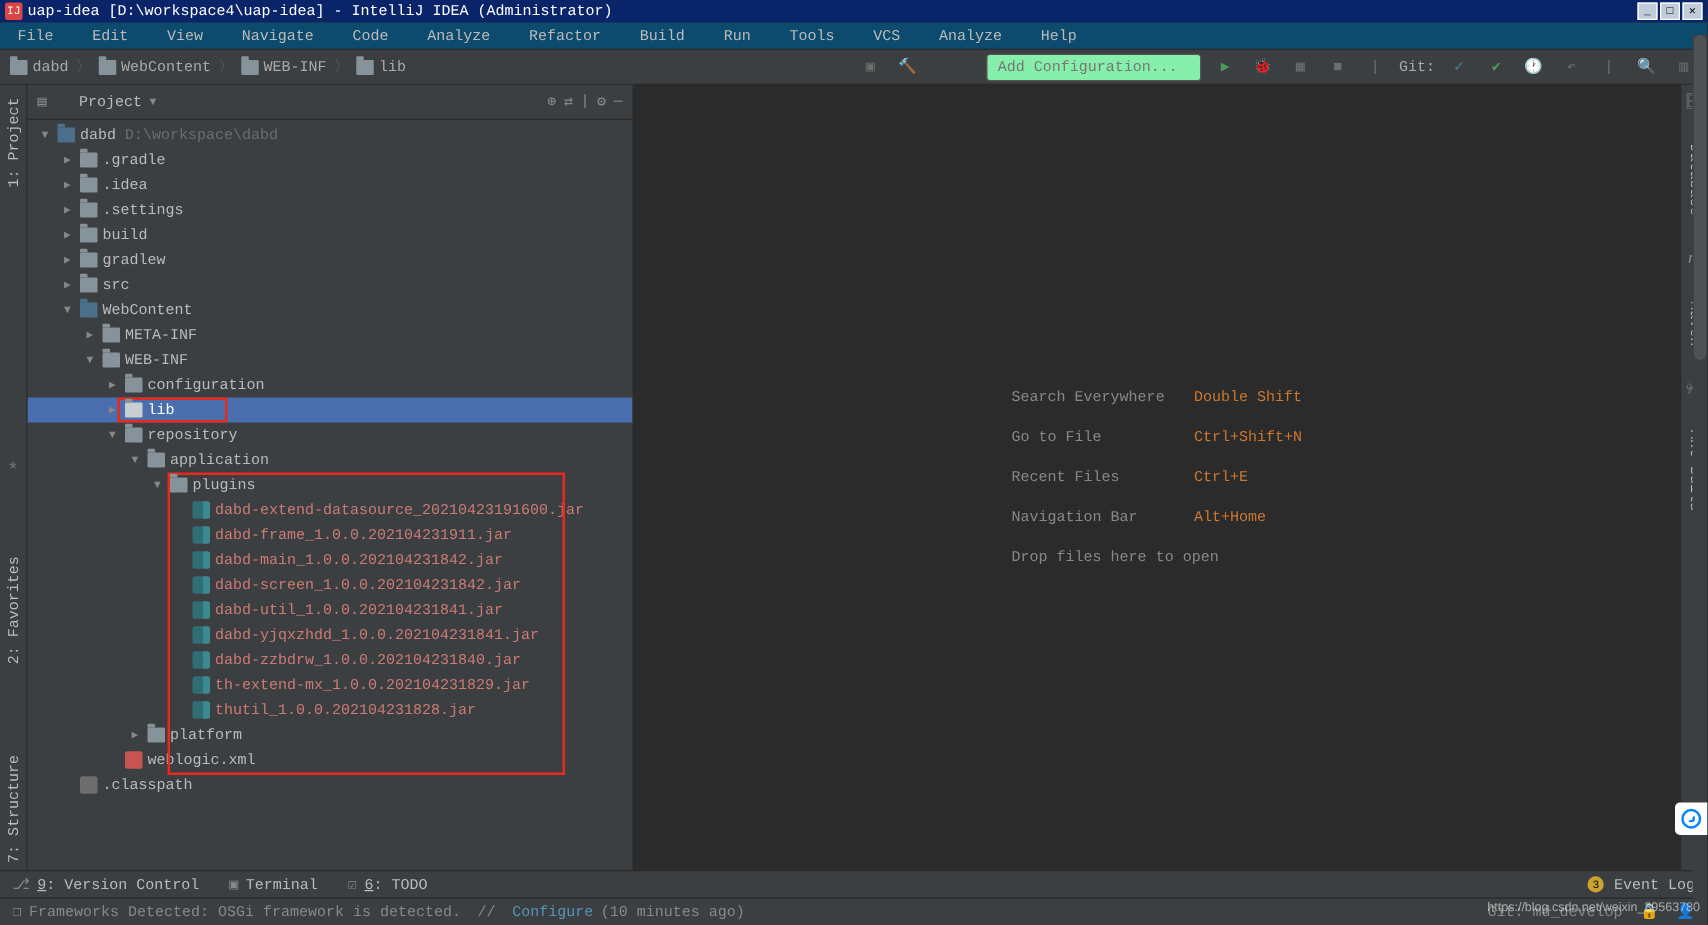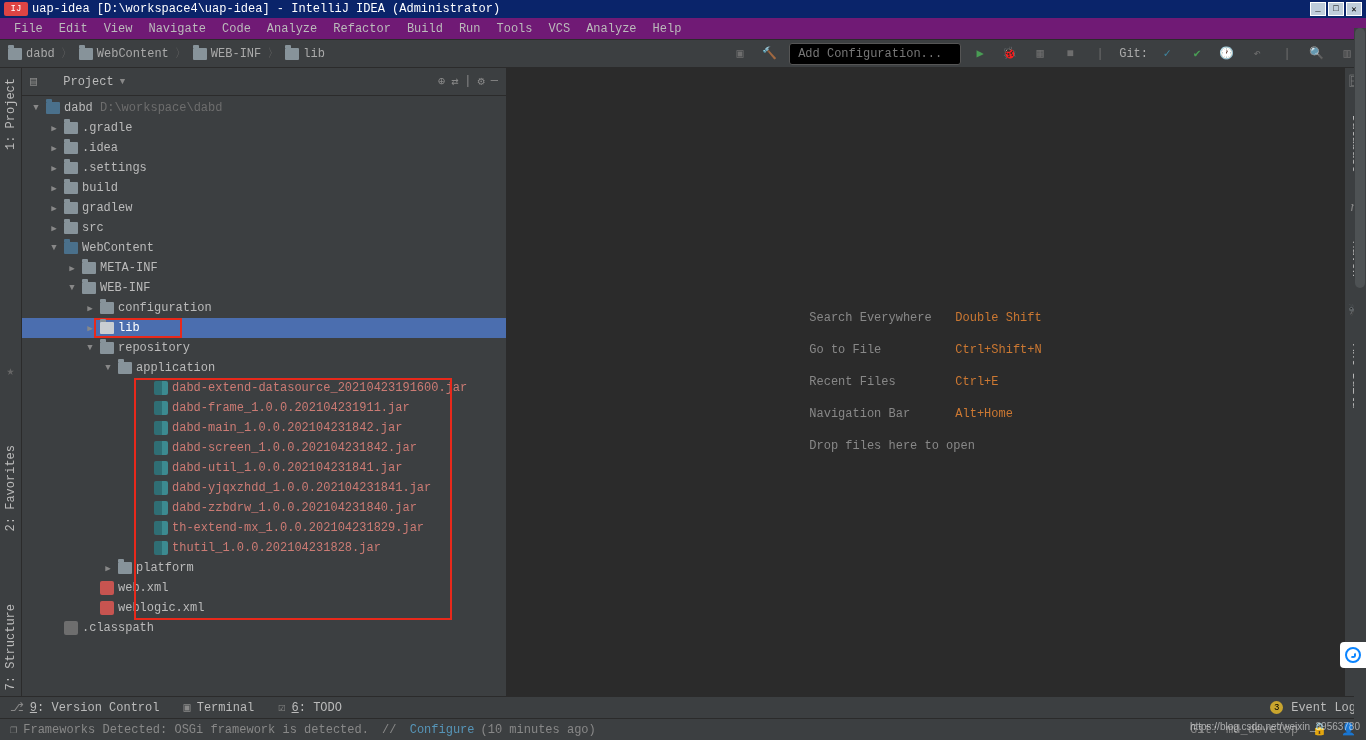--- a/index.html
+++ b/index.html
@@ -1,34 +1,34 @@
 <!DOCTYPE html>
 <html><head>
 <meta charset="utf-8">
 <style>
 * { margin: 0; padding: 0; box-sizing: border-box; font-family: "Consolas", "Courier New", monospace; font-size: 12px; }
 body { width: 1366px; height: 740px; background: #2b2b2b; color: #bbbbbb; overflow: hidden; position: relative; }
 
 .titlebar { height: 18px; background: #0a246a; color: #fff; display: flex; align-items: center; padding: 0 4px; justify-content: space-between; }
 .titlebar-left { display: flex; align-items: center; gap: 4px; }
-.titlebar-icon { width: 24px; height: 14px; background: #d44; border-radius: 2px; display:flex;align-items:center;justify-content:center;font-size:9px;color:#fff; }
+.titlebar-icon { width: 14px; height: 14px; background: #d44; border-radius: 2px; display:flex;align-items:center;justify-content:center;font-size:9px;color:#fff; }
 .window-controls { display: flex; gap: 2px; }
 .window-btn { width: 16px; height: 14px; background: #bfcddb; border: 1px solid #fff; display:flex;align-items:center;justify-content:center;font-size:9px;color:#000; }
 
-.menubar { height: 22px; background: #701a75; border-bottom: 1px solid #2b2b2b; display: flex; align-items: center; padding: 0 6px; gap: 0; }
+.menubar { height: 22px; background: #0c4a6e; border-bottom: 1px solid #2b2b2b; display: flex; align-items: center; padding: 0 6px; gap: 15px; }
 .menu-item { padding: 0 8px; color: #bbbbbb; cursor: pointer; }
 
 .navbar { height: 28px; background: #3c3f41; border-bottom: 1px solid #2b2b2b; display: flex; align-items: center; padding: 0 8px; justify-content: space-between; }
 .breadcrumbs { display: flex; align-items: center; gap: 0; }
 .crumb { display: flex; align-items: center; gap: 4px; color: #aaa; }
 .crumb-sep { color: #666; padding: 0 6px; }
 .folder-icon { width: 14px; height: 12px; background: #87939a; border-radius: 1px; position: relative; }
 .folder-icon::before { content:""; position:absolute; top:-3px; left:0; width:6px; height:3px; background:#87939a; border-radius:1px 1px 0 0; }
 .nav-right { display: flex; align-items: center; gap: 8px; }
-.add-config { background: #000000; border: 1px solid #555; padding: 3px 18px 3px 8px; color: #777; border-radius:3px; }
+.add-config { background: #86efac; border: 1px solid #555; padding: 3px 18px 3px 8px; color: #777; border-radius:3px;margin-left:44px; }
 .tool-btn { width: 22px; height: 22px; display:flex;align-items:center;justify-content:center; color:#6e6e6e; cursor: pointer; }
 .tool-btn.green { color: #499c54; }
 .tool-btn.blue { color: #3e86a0; }
 
 .main { display: flex; height: calc(100% - 18px - 22px - 28px - 22px - 22px); }
 .left-gutter { width: 22px; background: #3c3f41; border-right: 1px solid #2b2b2b; display:flex; flex-direction:column; align-items:center; padding-top:4px; gap:60px; }
 .vtab { writing-mode: vertical-rl; transform: rotate(180deg); color: #bbbbbb; padding: 6px 2px; cursor:pointer; }
 .left-gutter .star { color:#666; transform:none; writing-mode:initial; font-size:13px;}
 
 .sidebar { width: 485px; background: #3c3f41; display: flex; flex-direction: column; border-right:1px solid #2b2b2b;}
@@ -238,20 +238,25 @@
       <div class="tree-row" style="padding-left:62px">
           <span class="arrow down"></span>
           <span class="node-icon folder"></span>
           <span>repository</span>
         </div>
       <div class="tree-row" style="padding-left:80px">
           <span class="arrow down"></span>
           <span class="node-icon folder"></span>
           <span>application</span>
         </div>
+      <div class="tree-row" style="padding-left:98px">
+          <span class="arrow down"></span>
+          <span class="node-icon folder"></span>
+          <span>plugins</span>
+        </div>
 
       <div class="tree-row" style="padding-left:128px">
           <span class="node-icon jar"></span>
           <span class="jar-name">dabd-extend-datasource_20210423191600.jar</span>
         </div>
       <div class="tree-row" style="padding-left:128px">
           <span class="node-icon jar"></span>
           <span class="jar-name">dabd-frame_1.0.0.202104231911.jar</span>
         </div>
       <div class="tree-row" style="padding-left:128px">
@@ -280,24 +285,20 @@
         </div>
       <div class="tree-row" style="padding-left:128px">
           <span class="node-icon jar"></span>
           <span class="jar-name">thutil_1.0.0.202104231828.jar</span>
         </div>
 
       <div class="tree-row" style="padding-left:80px">
           <span class="arrow right"></span>
           <span class="node-icon folder"></span>
           <span>platform</span>
-        </div>
-      <div class="tree-row" style="padding-left:74px">
-          <span class="node-icon xml"></span>
-          <span>web.xml</span>
         </div>
       <div class="tree-row" style="padding-left:74px">
           <span class="node-icon xml"></span>
           <span>weblogic.xml</span>
         </div>
       <div class="tree-row" style="padding-left:38px">
           <span class="node-icon file"></span>
           <span>.classpath</span>
         </div>
     </div>

